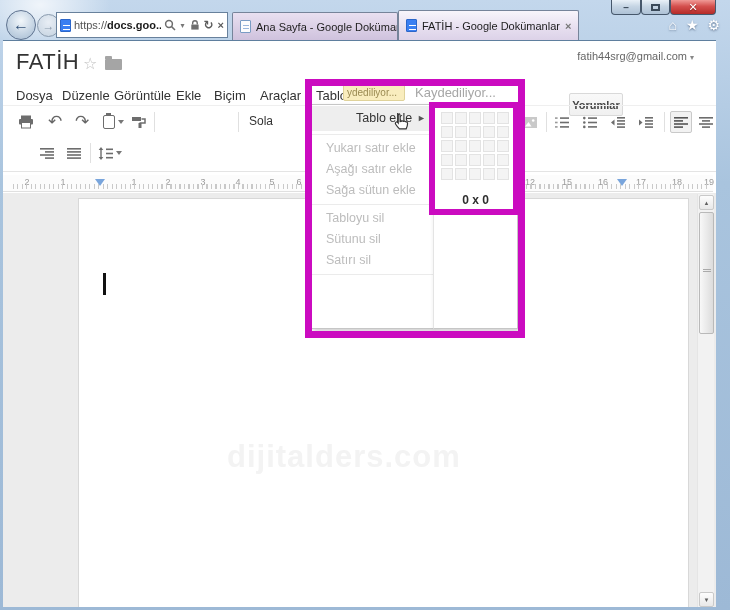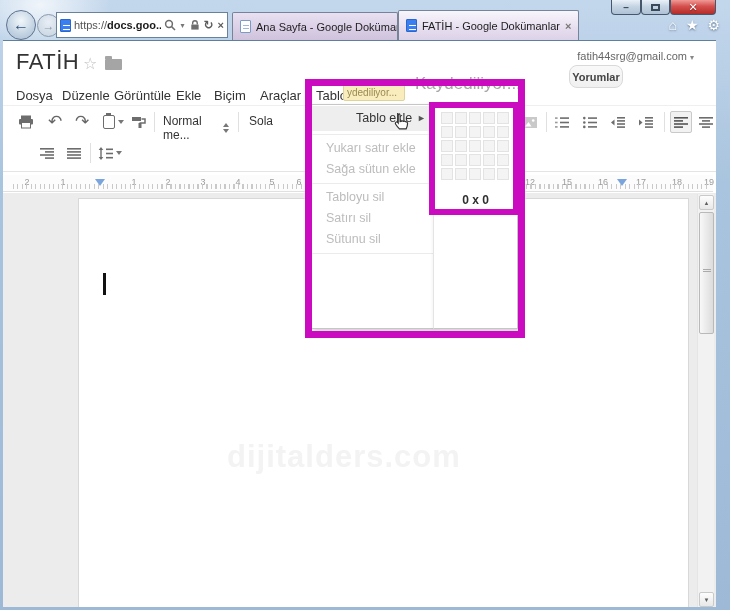--- a/index.html
+++ b/index.html
@@ -55,29 +55,29 @@
   .viewport { position:absolute; left:3px; top:40px; width:713px; height:567px; background:#fff; border-top:1px solid #5f7f9e; overflow:hidden; }
 
   .doc-title { position:absolute; left:13px; top:8px; font-size:22px; color:#333; letter-spacing:.5px; }
   .title-star { position:absolute; left:80px; top:13px; font-size:16px; color:#c2c2c2; }
   .folder-icon { position:absolute; left:102px; top:18px; width:17px; height:11px; background:#a5a5a5; border-radius:1px; }
   .folder-icon::before { content:""; position:absolute; left:0; top:-3px; width:7px; height:3px; background:#a5a5a5; border-radius:1px 1px 0 0; }
 
   .account { position:absolute; top:9px; right:22px; font-size:11px; color:#666; }
   .account .car { font-size:8px; color:#888; }
 
-  .btn { position:absolute; height:23px; border-radius:8px; font-size:11px; font-weight:bold;
-    display:flex; align-items:center; justify-content:center; gap:5px; }
+  .btn { position:absolute; height:23px; border-radius:2px; font-size:11px; font-weight:bold;
+    display:flex; align-items:center; justify-content:center; gap:5px;margin-top:28px; }
   .btn-comments { left:566px; top:24px; width:54px; background:linear-gradient(#f9f9f9,#f0f0f0); border:1px solid #d9d9d9; color:#444; }
   .btn-share { left:630px; top:24px; width:79px; background:linear-gradient(#4d90fe,#4787ed); border:1px solid #3079ed; color:#fff; }
 
   .menubar-item { position:absolute; top:47px; font-size:13px; color:#333; }
   .saving-badge { position:absolute; left:340px; top:43px; width:62px; height:17px; background:#f9edbe; border:1px solid #dfd29a;
     border-radius:2px; font-size:10px; color:#9a8a52; line-height:15px; padding-left:3px; white-space:nowrap; overflow:hidden; }
-  .saving-text { position:absolute; left:412px; top:33px; font-size:17px; color:#a6a6a6; }
+  .saving-text { position:absolute; left:412px; top:44px; font-size:13px; color:#a6a6a6; }
 
   
   .tb1 { position:absolute; left:0; top:64px; width:713px; height:31px; border-top:1px solid #efefef; }
   .tb2 { position:absolute; left:0; top:95px; width:713px; height:36px; border-bottom:1px solid #e4e4e4; }
   .ticon { position:absolute; top:7px; width:20px; height:18px; display:flex; align-items:center; justify-content:center; }
   .tb2 .ticon { top:8px; }
   .tchar { font-size:17px; color:#666; line-height:14px; }
   .tsep { position:absolute; top:6px; width:1px; height:20px; background:#e0e0e0; }
   .styles-dd { position:absolute; left:160px; top:8px; width:66px; font-size:12px; color:#333; display:flex; align-items:center; gap:4px; }
   .font-dd { position:absolute; left:246px; top:8px; font-size:12px; color:#333; }
@@ -218,27 +218,20 @@
           <span class="car3"></span>
         </span>
       <span class="ticon" style="left:126px">
         <svg width="16" height="15" viewBox="0 0 16 15">
             <rect x="1" y="2" width="9" height="4" fill="#6d6d6d"></rect>
             <path d="M10.5 4 H14 V8 H8.5" class="st"></path>
             <rect x="7.5" y="8" width="3" height="5" fill="#6d6d6d"></rect>
           </svg>
         </span>
       <span class="tsep" style="left:151px"></span>
-      <span class="styles-dd">
-          <span>Normal me...</span>
-          <span class="updown">
-            <i class="u"></i>
-            <i class="d"></i>
-          </span>
-        </span>
       <span class="tsep" style="left:235px"></span>
       <span class="font-dd">Sola</span>
 
       <span class="ticon" style="left:517px">
         <svg width="16" height="15" viewBox="0 0 16 15">
             <rect x="1" y="2" width="14" height="11" fill="#c9c9c9"></rect>
             <path d="M3 11.5 L6.5 7 L9.5 11.5 Z" fill="#fff"></path>
             <circle cx="11.2" cy="5.5" r="1.3" fill="#fff"></circle>
           </svg>
         </span>
@@ -362,25 +355,26 @@
     <div class="scrollbar">
       <div class="sbtn sb-up">▲</div>
       <div class="sthumb"></div>
       <div class="sbtn sb-down">▼</div>
     </div>
 
     <div class="dropdown">
       <div class="mi on"><span>Tablo ekle</span><span class="sub">►</span></div>
       <div class="msep"></div>
       <div class="mi">Yukarı satır ekle</div>
+      <div class="mi">Aşağı satır ekle</div>
       <div class="mi">Sağa sütun ekle</div>
       <div class="msep"></div>
       <div class="mi">Tabloyu sil</div>
+      <div class="mi">Sütunu sil</div>
       <div class="mi">Satırı sil</div>
-      <div class="mi">Sütunu sil</div>
       <div class="msep"></div>
     </div>
 
     <div class="submenu">
       <div class="gridwrap">
           <div class="gcell"></div>
           <div class="gcell"></div>
           <div class="gcell"></div>
           <div class="gcell"></div>
           <div class="gcell"></div>

